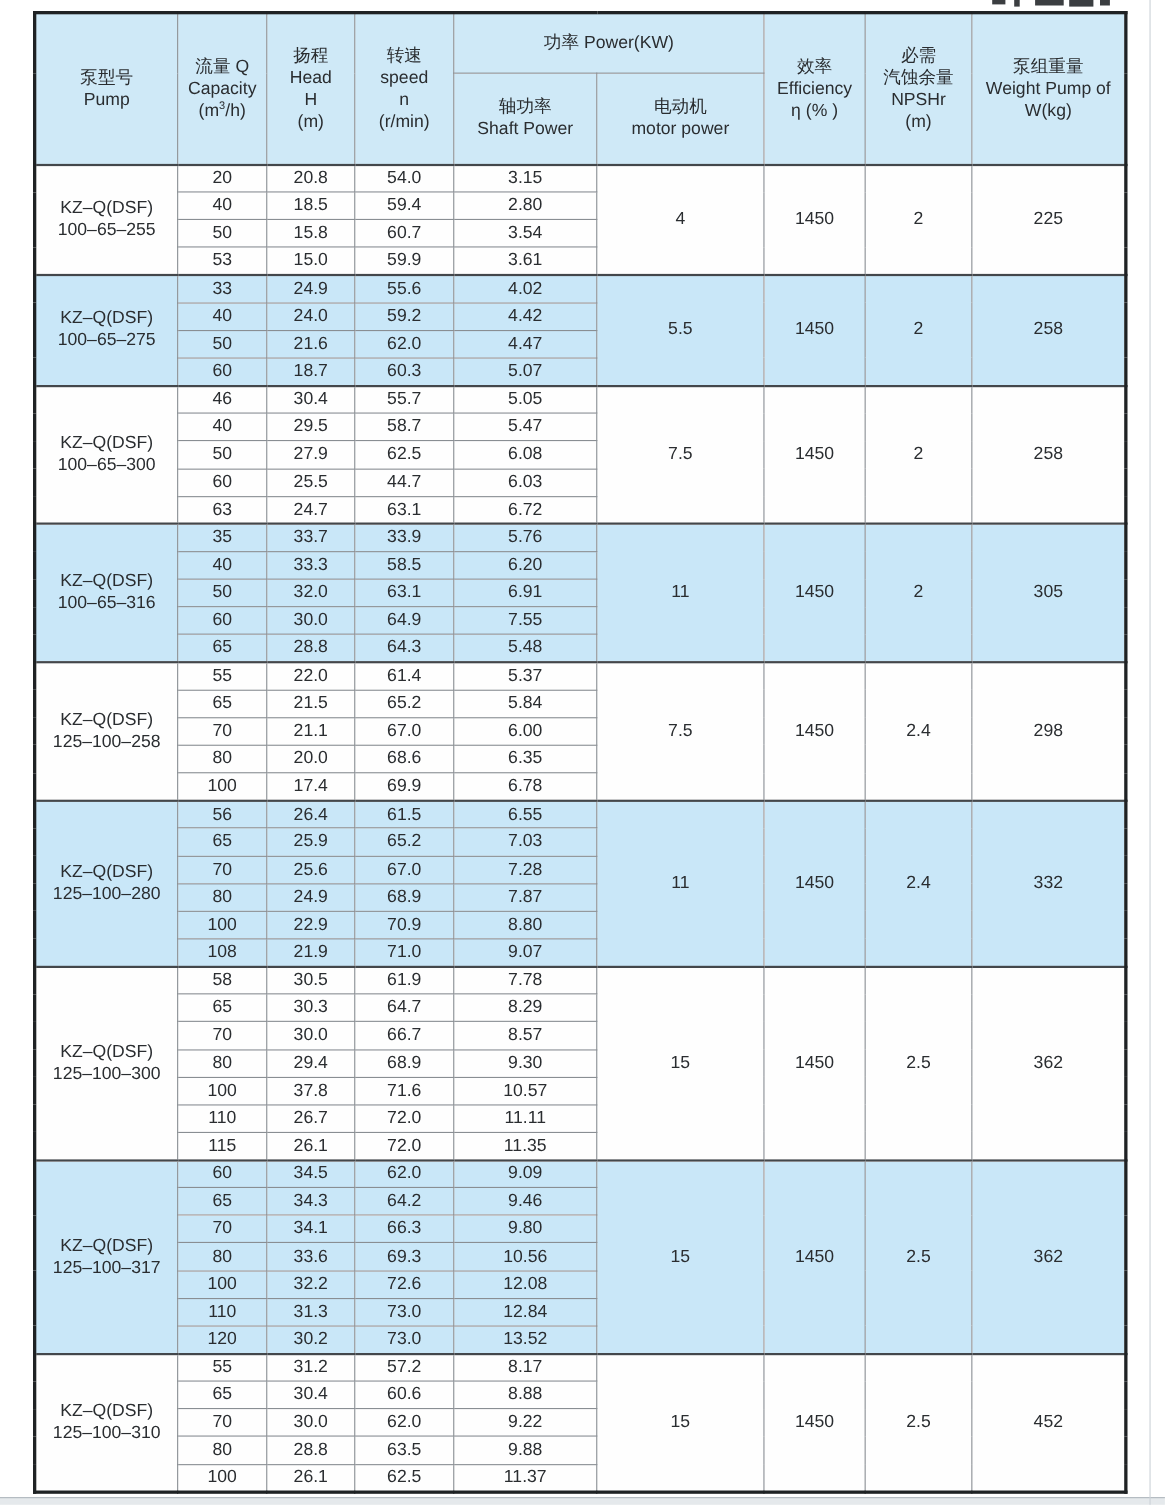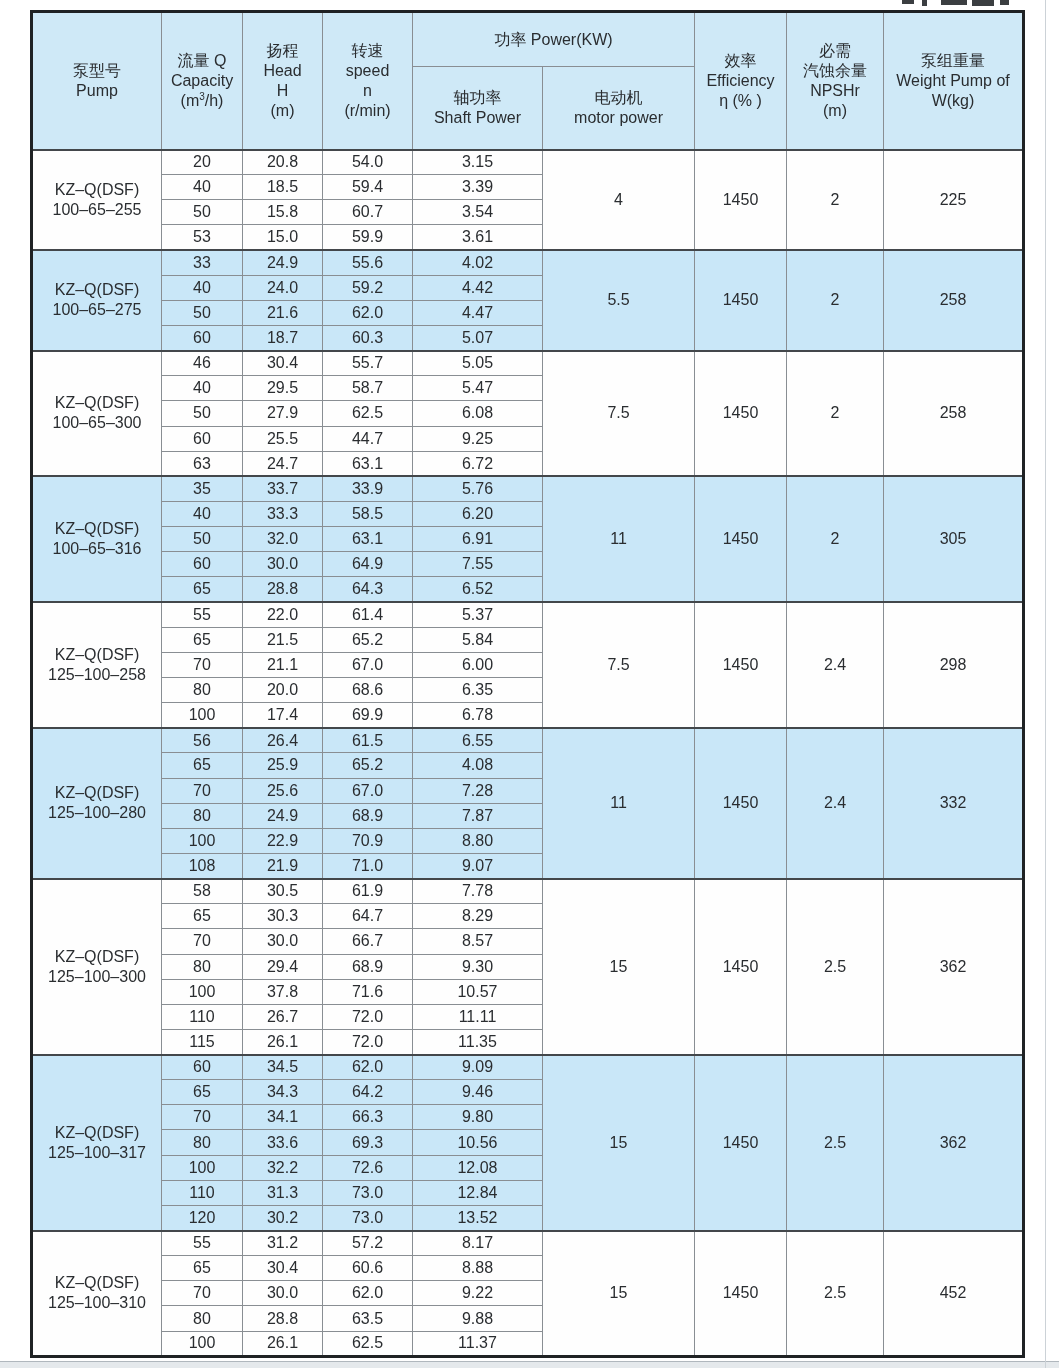--- a/index.html
+++ b/index.html
@@ -131,21 +131,21 @@
         <td>3.15</td>
         <td rowspan="4">4</td>
         <td rowspan="4">1450</td>
         <td rowspan="4">2</td>
         <td rowspan="4">225</td>
       </tr>
       <tr>
         <td>40</td>
         <td>18.5</td>
         <td>59.4</td>
-        <td>3.39</td>
+        <td>2.80</td>
       </tr>
       <tr>
         <td>50</td>
         <td>15.8</td>
         <td>60.7</td>
         <td>3.54</td>
       </tr>
       <tr>
         <td>53</td>
         <td>15.0</td>
@@ -207,21 +207,21 @@
       <tr>
         <td>50</td>
         <td>27.9</td>
         <td>62.5</td>
         <td>6.08</td>
       </tr>
       <tr>
         <td>60</td>
         <td>25.5</td>
         <td>44.7</td>
-        <td>9.25</td>
+        <td>6.03</td>
       </tr>
       <tr>
         <td>63</td>
         <td>24.7</td>
         <td>63.1</td>
         <td>6.72</td>
       </tr>
       <tr class="group-start shaded">
         <td class="model-cell" rowspan="5">
           <div>KZ–Q(DSF)</div>
@@ -251,21 +251,21 @@
       <tr class="shaded">
         <td>60</td>
         <td>30.0</td>
         <td>64.9</td>
         <td>7.55</td>
       </tr>
       <tr class="shaded">
         <td>65</td>
         <td>28.8</td>
         <td>64.3</td>
-        <td>6.52</td>
+        <td>5.48</td>
       </tr>
       <tr class="group-start">
         <td class="model-cell" rowspan="5">
           <div>KZ–Q(DSF)</div>
           <div>125–100–258</div>
         </td>
         <td>55</td>
         <td>22.0</td>
         <td>61.4</td>
         <td>5.37</td>
@@ -309,21 +309,21 @@
         <td>6.55</td>
         <td rowspan="6">11</td>
         <td rowspan="6">1450</td>
         <td rowspan="6">2.4</td>
         <td rowspan="6">332</td>
       </tr>
       <tr class="shaded">
         <td>65</td>
         <td>25.9</td>
         <td>65.2</td>
-        <td>4.08</td>
+        <td>7.03</td>
       </tr>
       <tr class="shaded">
         <td>70</td>
         <td>25.6</td>
         <td>67.0</td>
         <td>7.28</td>
       </tr>
       <tr class="shaded">
         <td>80</td>
         <td>24.9</td>

